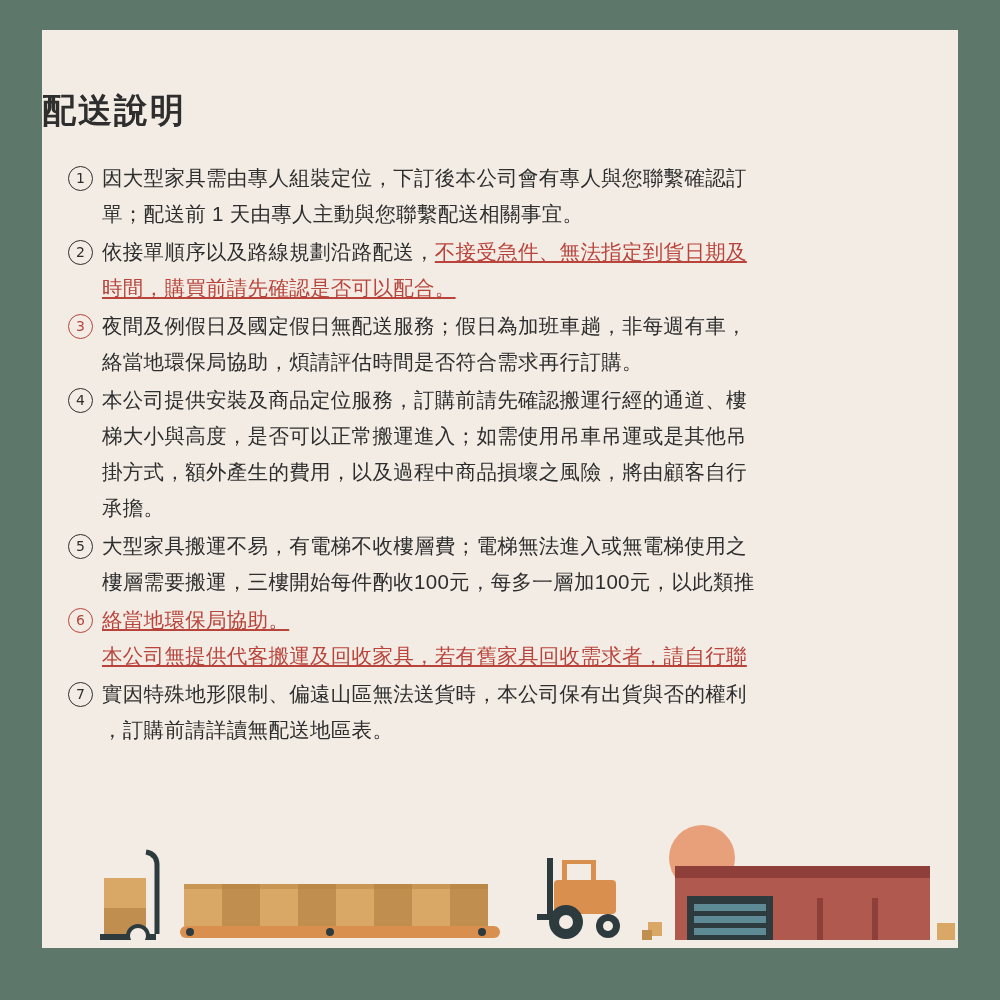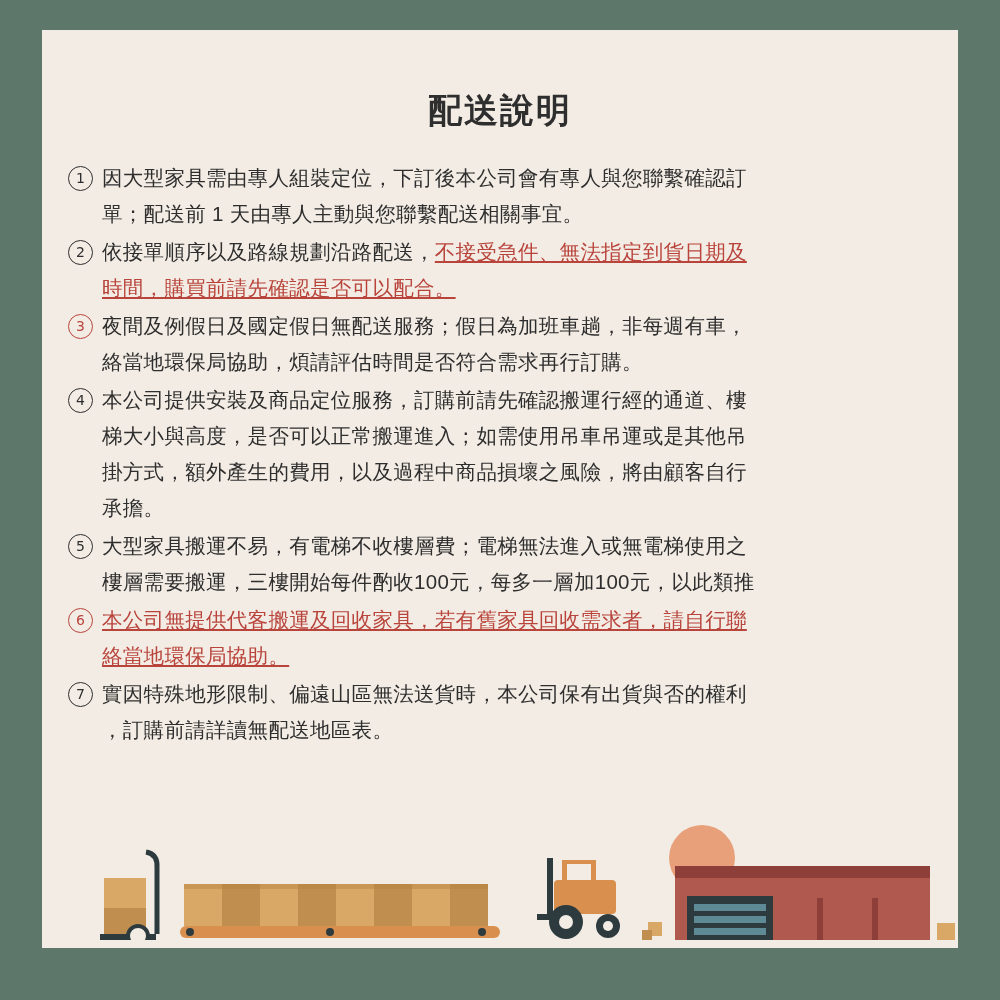--- a/index.html
+++ b/index.html
@@ -22,21 +22,21 @@
   .card {
     position: absolute;
     left: 42px;
     top: 30px;
     width: 916px;
     height: 918px;
     background: #f3ece4;
     overflow: hidden;
   }
   .title {
-    text-align: center;
+    text-align: left;
     font-size: 34px;
     font-weight: bold;
     color: #2e2e2e;
     letter-spacing: 2px;
     margin-top: 58px;
     margin-bottom: 26px;
   }
   .list {
     padding: 0 18px 0 26px;
   }
@@ -135,22 +135,22 @@
         <div class="item">
           <div class="num">5</div>
           <div class="txt">
             <div><span>大型家具搬運不易，有電梯不收樓層費；電梯無法進入或無電梯使用之</span></div>
             <div><span>樓層需要搬運，三樓開始每件酌收100元，每多一層加100元，以此類推</span></div>
           </div>
         </div>
         <div class="item">
           <div class="num red">6</div>
           <div class="txt">
+            <div><span class="red">絡當地環保局協助。</span></div>
             <div><span class="red">本公司無提供代客搬運及回收家具，若有舊家具回收需求者，請自行聯</span></div>
-            <div><span class="red">絡當地環保局協助。</span></div>
           </div>
         </div>
         <div class="item">
           <div class="num">7</div>
           <div class="txt">
             <div><span>實因特殊地形限制、偏遠山區無法送貨時，本公司保有出貨與否的權利</span></div>
             <div><span>，訂購前請詳讀無配送地區表。</span></div>
           </div>
         </div>
       </div>

